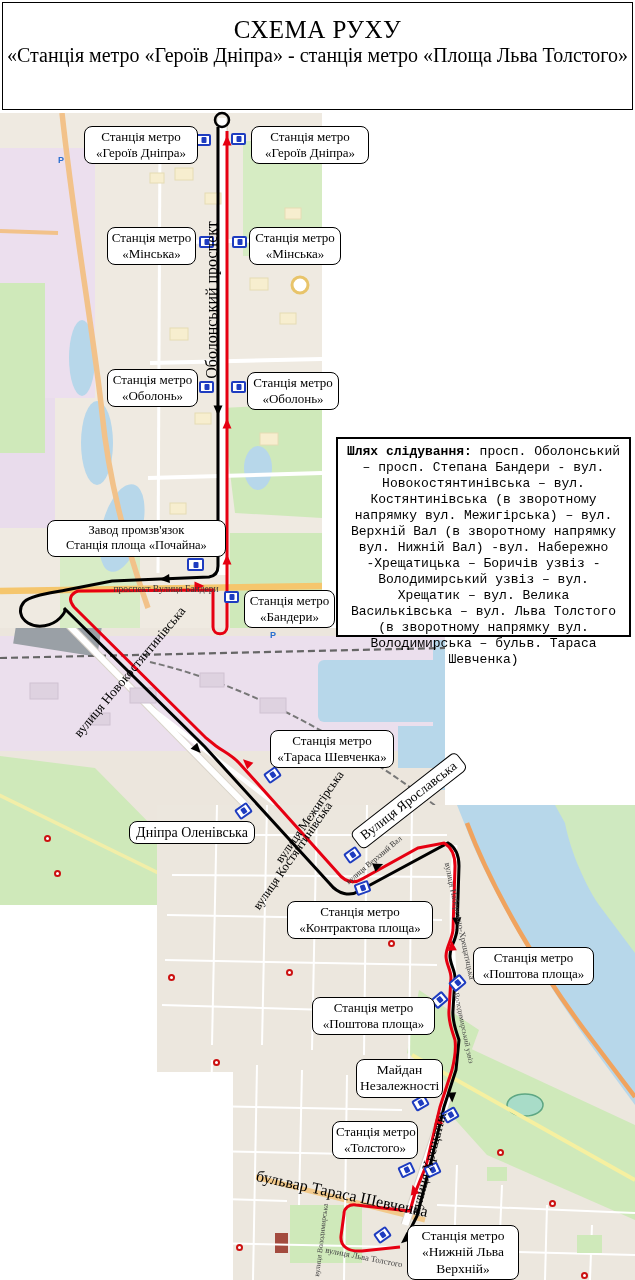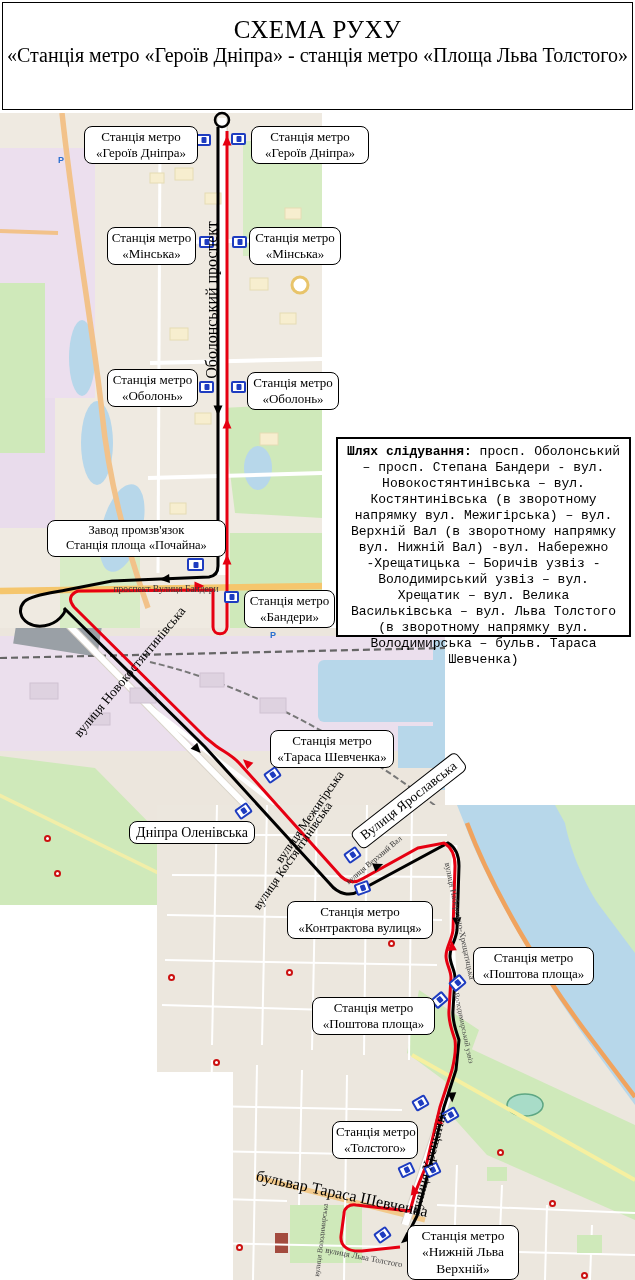--- a/index.html
+++ b/index.html
@@ -294,29 +294,33 @@
   </div>
   <div class="st" style="left:270px;top:730px;width:124px;font-size:13px">
     <div>Станція метро</div>
     <div>«Тараса Шевченка»</div>
   </div>
   <div class="st" style="left:129px;top:821px;width:126px;font-size:14px">
     <div>Дніпра Оленівська</div>
   </div>
   <div class="st" style="left:287px;top:901px;width:146px;font-size:13px">
     <div>Станція метро</div>
-    <div>«Контрактова вулиця»</div>
+    <div>«Контрактова площа»</div>
   </div>
   <div class="st" style="left:473px;top:947px;width:121px;font-size:13px">
     <div>Станція метро</div>
     <div>«Поштова площа»</div>
   </div>
   <div class="st" style="left:312px;top:997px;width:123px;font-size:13px">
     <div>Станція метро</div>
     <div>«Поштова площа»</div>
+  </div>
+  <div class="st" style="left:356px;top:1059px;width:87px;font-size:13.5px">
+    <div>Майдан</div>
+    <div>Незалежності</div>
   </div>
   <div class="st" style="left:332px;top:1121px;width:86px;font-size:13px">
     <div>Станція метро</div>
     <div>«Толстого»</div>
   </div>
   <div class="st" style="left:407px;top:1225px;width:112px;font-size:13.5px">
     <div>Станція метро</div>
     <div>«Нижній Льва</div>
     <div>Верхній»</div>
   </div>

